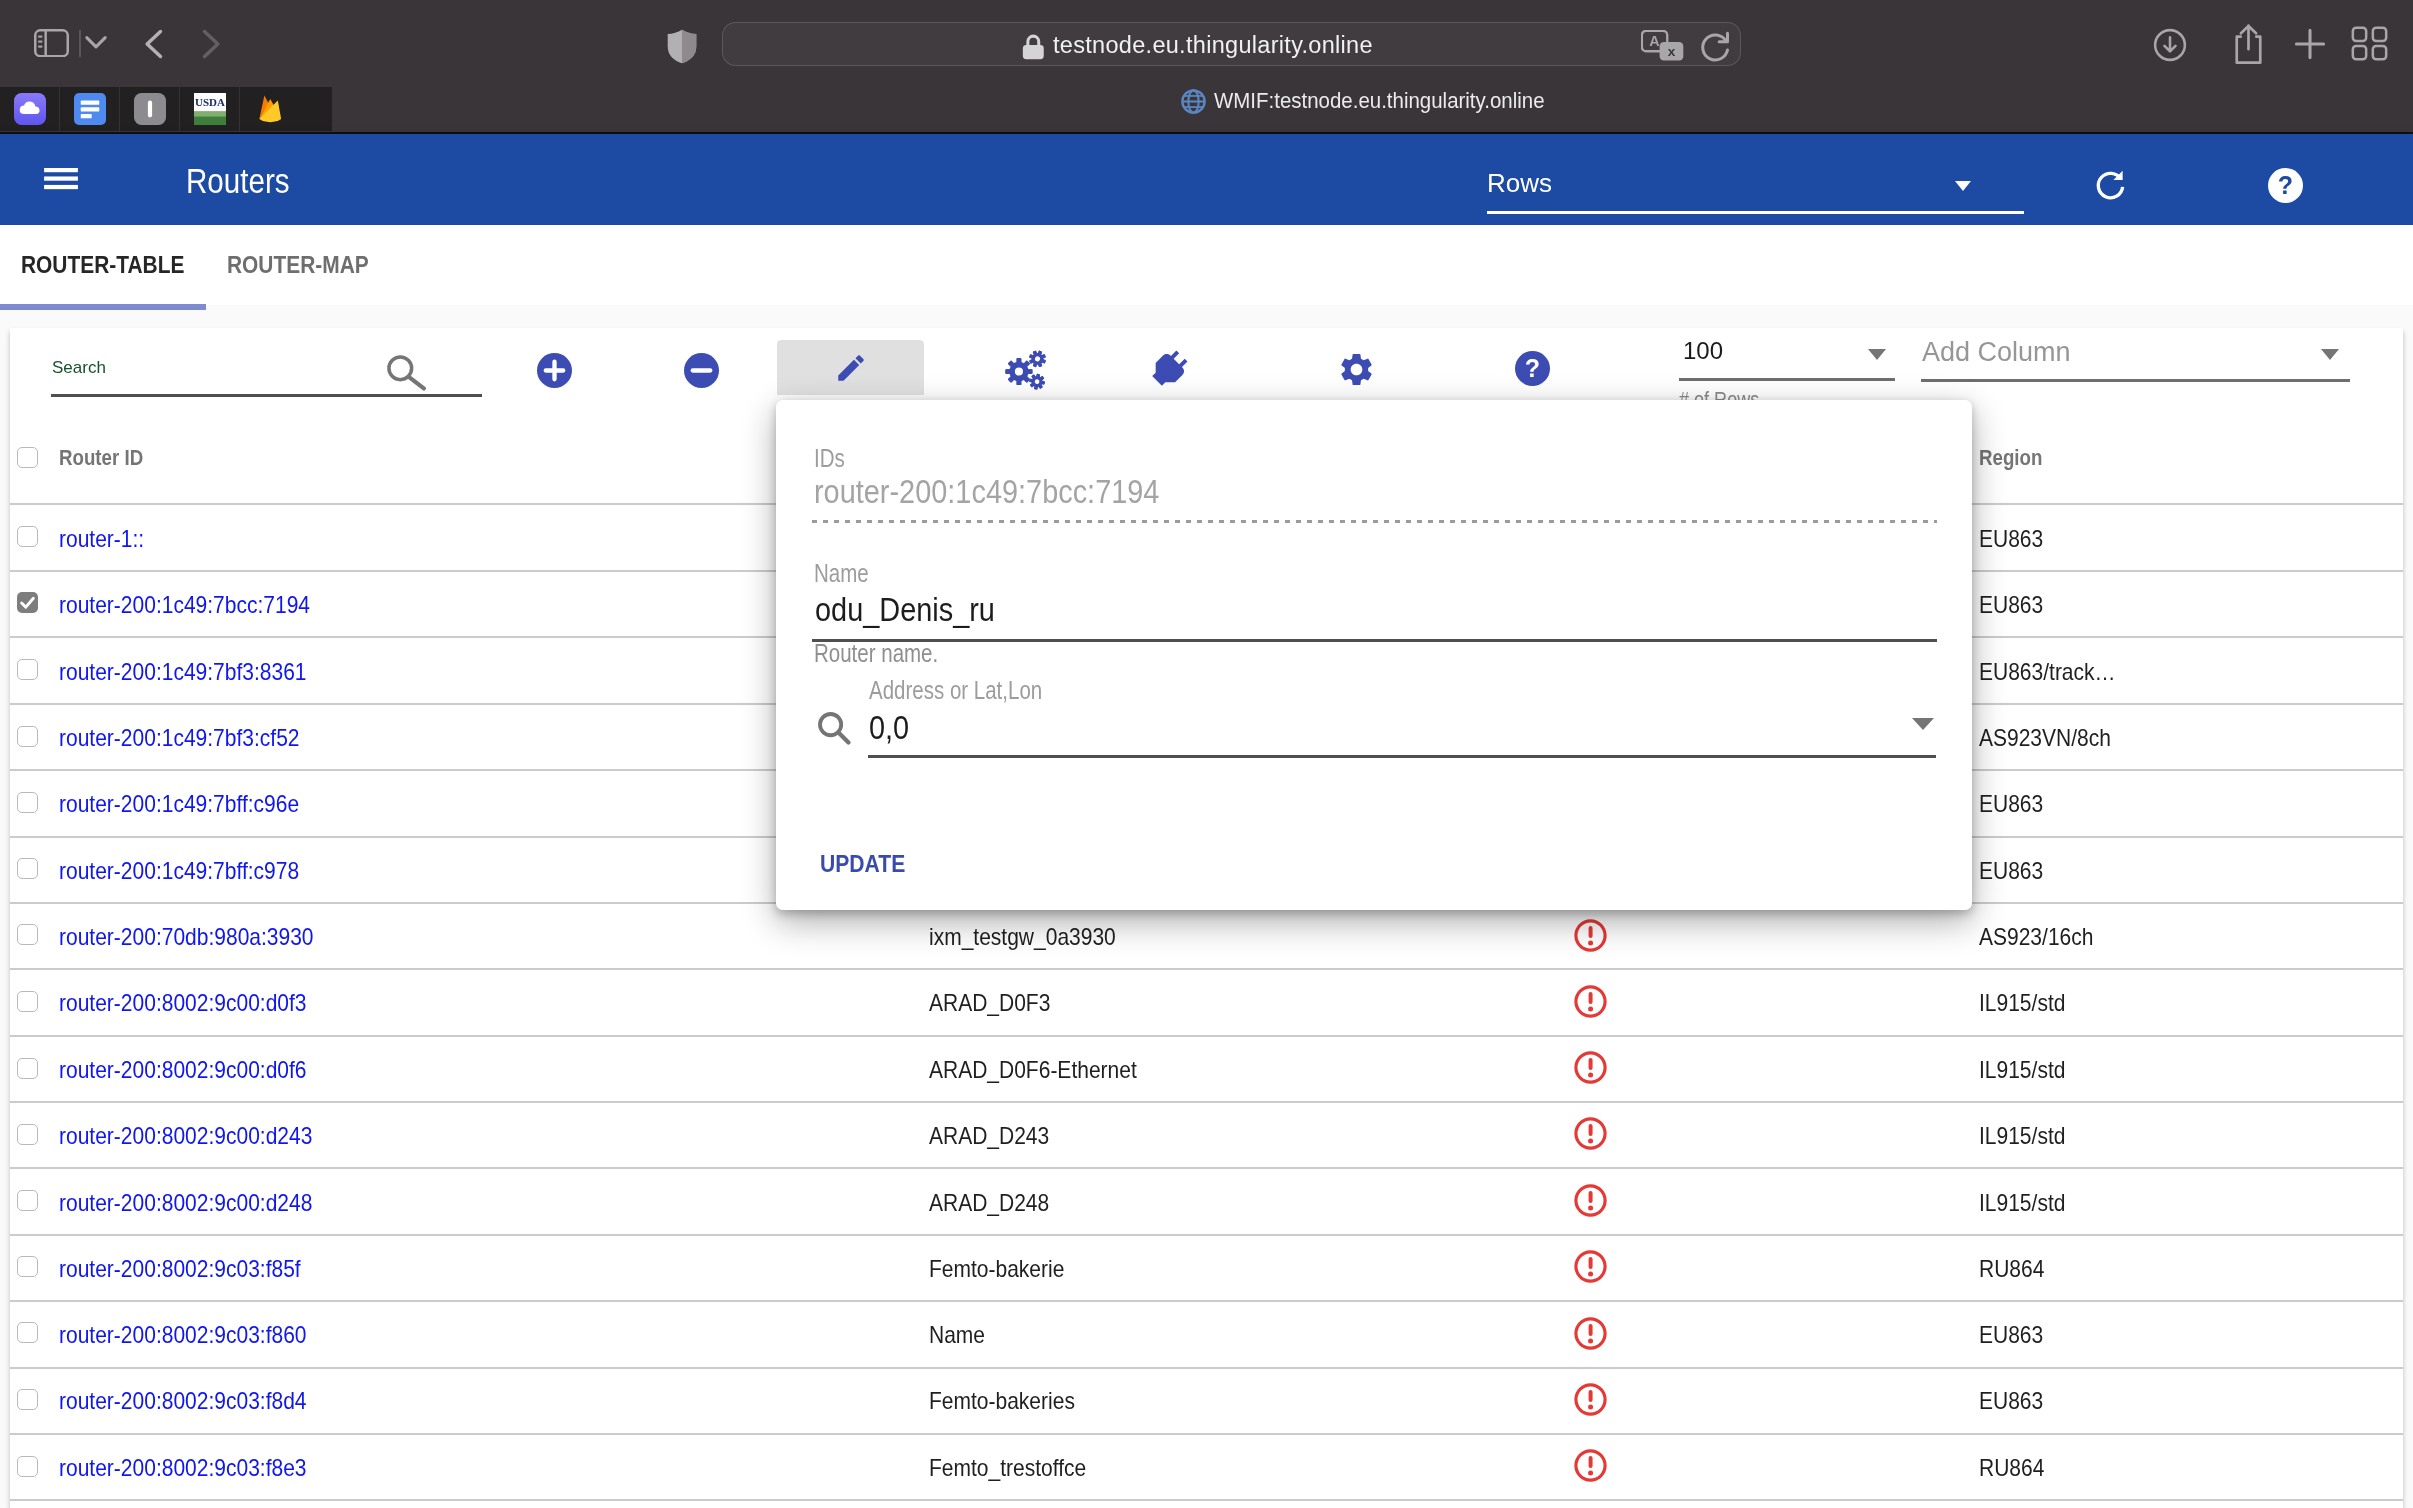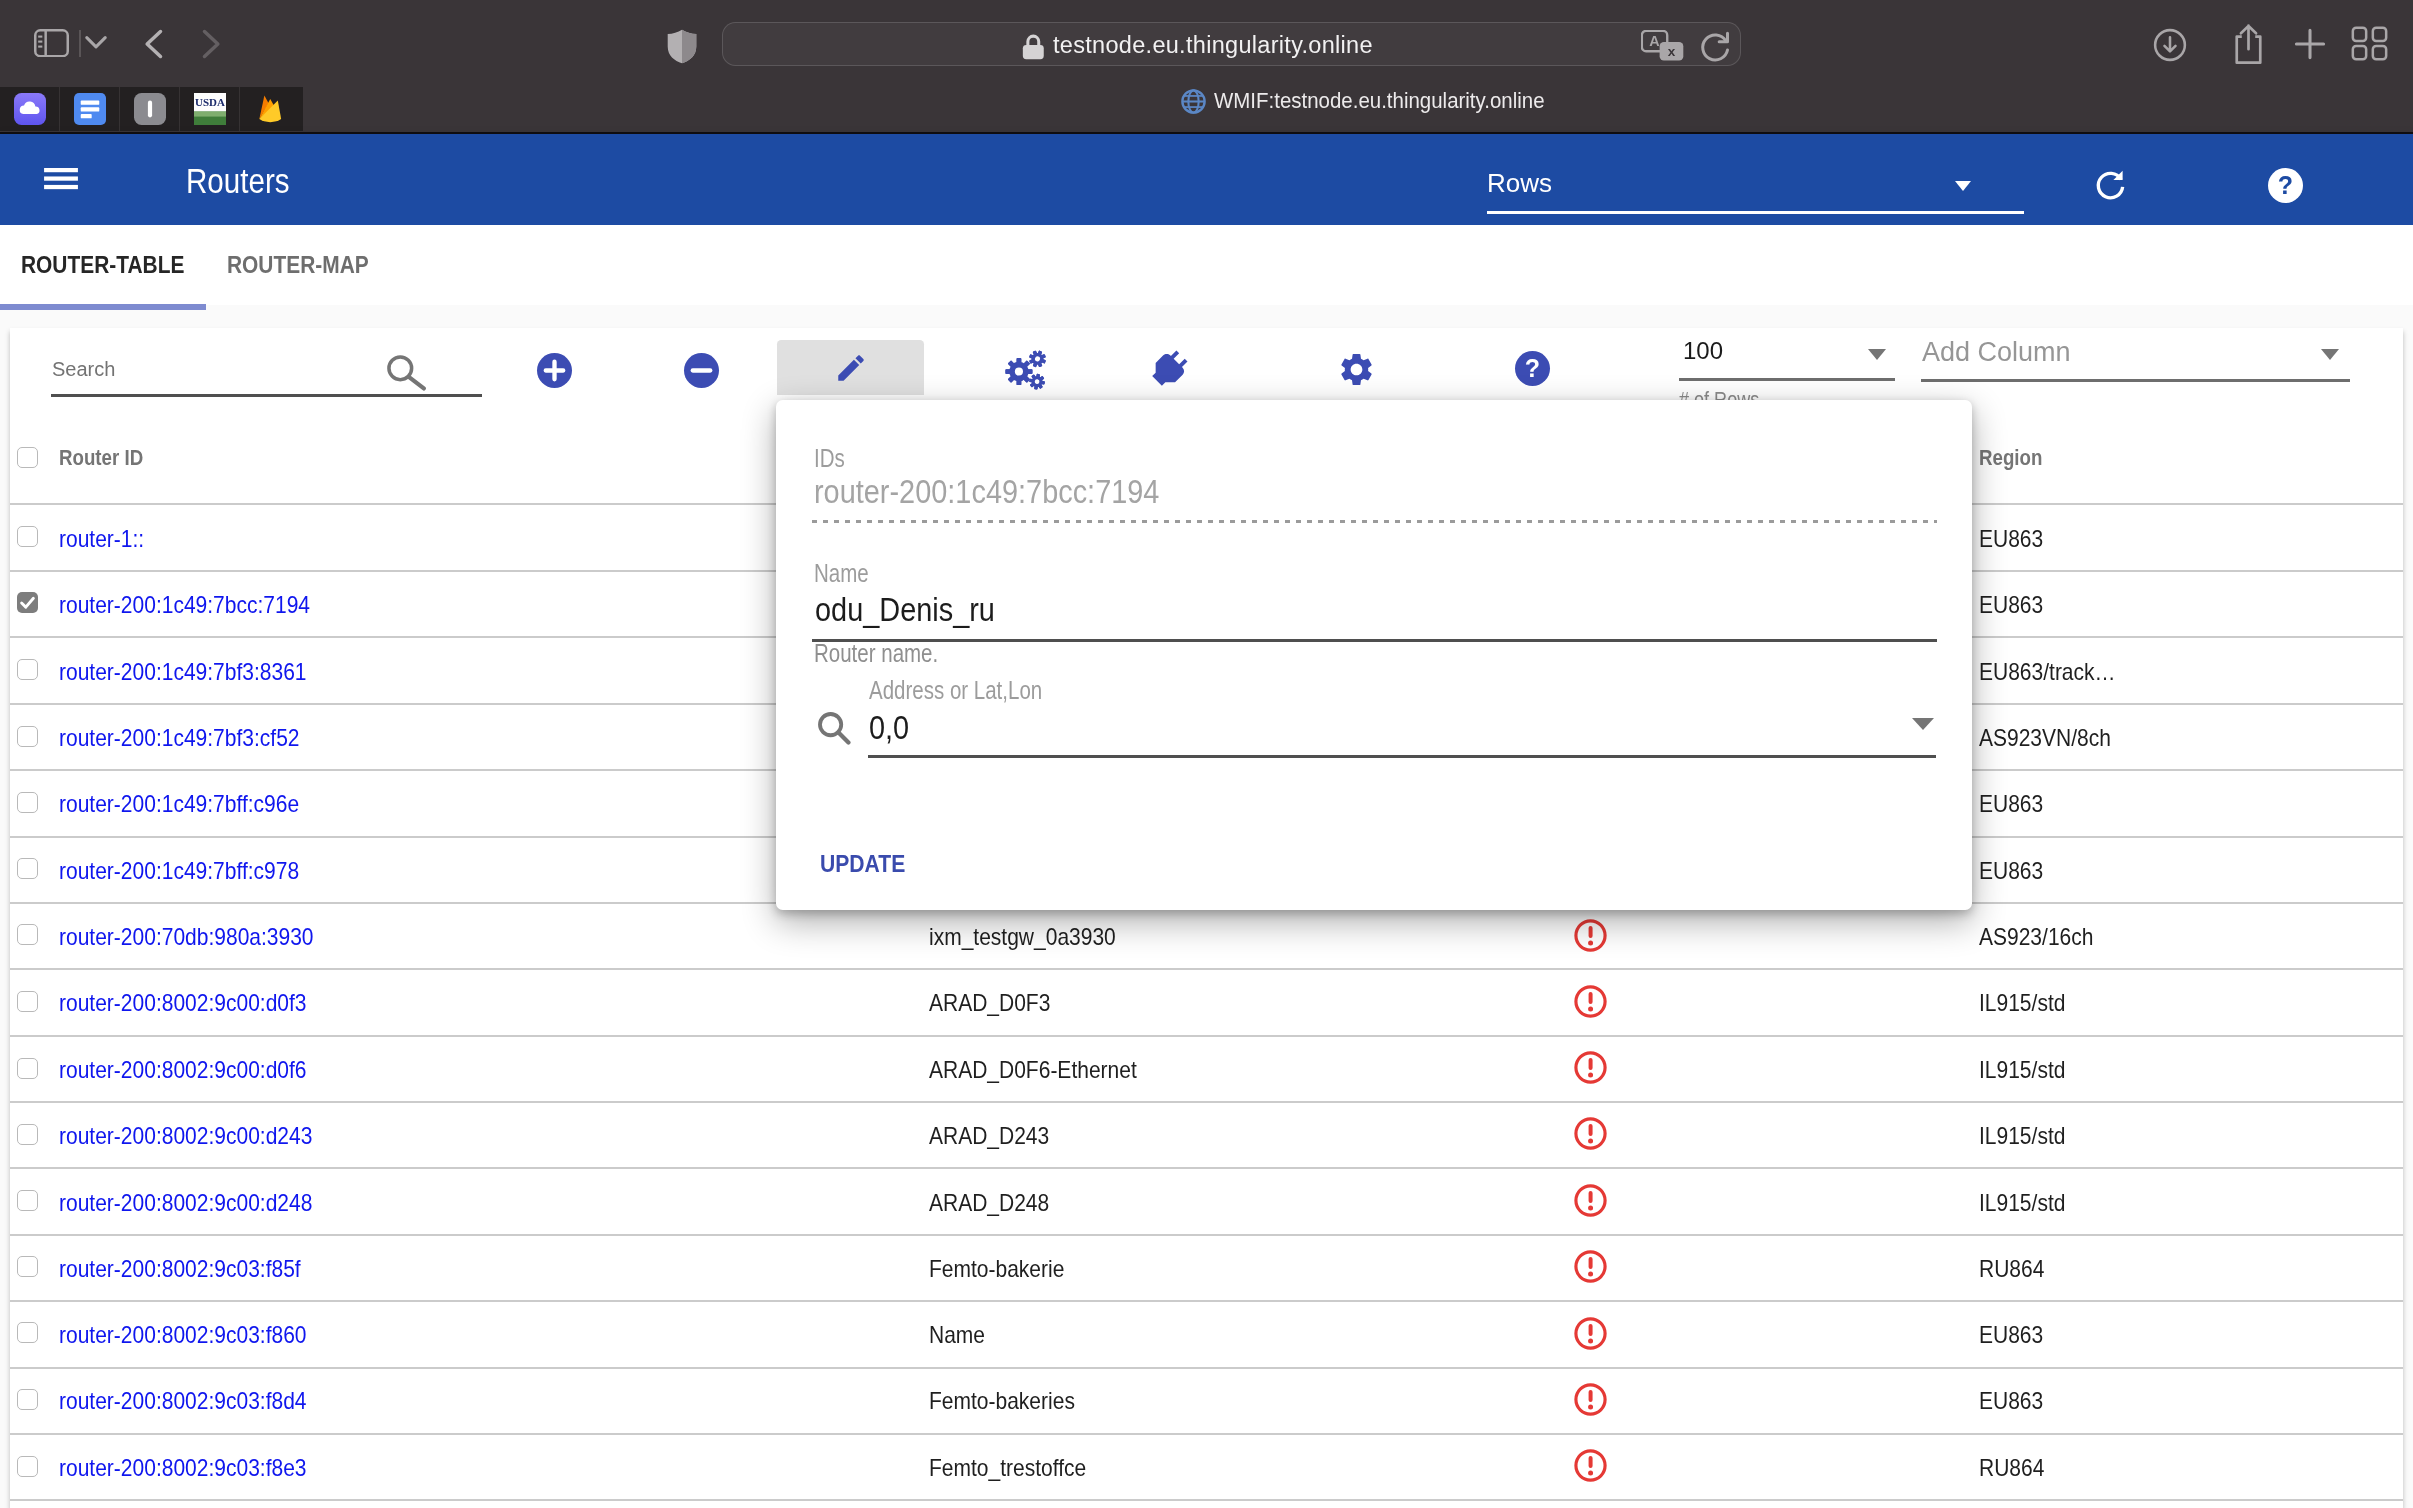--- a/index.html
+++ b/index.html
@@ -1,35 +1,35 @@
 <!DOCTYPE html>
 <html style="font-size:13.4px"><head>
 <meta charset="utf-8">
 <style>
 * { margin:0; padding:0; box-sizing:border-box; }
 html,body { width:2413px; height:1508px; overflow:hidden; }
 body { font-family:"Liberation Sans", sans-serif; background:#fafafa; position:relative; }
 .abs { position:absolute; }
 #chrome-top { position:absolute; left:0; top:0; width:2413px; height:134px; background:#3a3538; }
-#favstrip { position:absolute; left:0; top:87px; width:303px; height:44px; background:#232021; display:flex; }
+#favstrip { position:absolute; left:0; top:87px; width:332px; height:44px; background:#232021; display:flex; }
 .favslot { width:60px; height:44px; position:relative; border-right:1.7px solid #363233; display:flex; align-items:center; justify-content:center; }
 #chromeline { position:absolute; left:0; top:132px; width:2413px; height:2.5px; background:#100e11; }
 #addrbar { position:absolute; left:722px; top:22px; width:1019px; height:44px; background:#413c3f; border:1.7px solid rgba(255,255,255,0.14); border-radius:13.4px; }
 #addrtext { position:absolute; left:1053px; top:34px; font-size:23.5px; color:#f2f1f2; line-height:1; letter-spacing:0.3px; }
 #tabtitle { position:absolute; left:1214px; top:90px; font-size:22px; color:#eceaeb; line-height:1; transform:scaleX(0.93); transform-origin:0 0; }
 #appbar { position:absolute; left:0; top:134px; width:2413px; height:91px; background:#1d4ba3; box-shadow:0 5px 11.7px rgba(0,0,0,0.32); }
 #apptitle { position:absolute; left:186px; top:163px; font-size:35px; color:#fff; line-height:1; transform:scaleX(0.845); transform-origin:0 0; }
 #admintext { position:absolute; left:1487px; top:170px; font-size:26px; color:#fff; line-height:1; }
 #adminline { position:absolute; left:1487px; top:211px; width:537px; height:2.5px; background:#fff; }
 #tabsrow { position:absolute; left:0; top:225px; width:2413px; height:80px; background:#ffffff; }
 #inkbar { position:absolute; left:0; top:304px; width:206px; height:5.9px; background:#7e8bd0; }
 .tab1 { position:absolute; left:21px; top:254px; font-size:23.5px; font-weight:bold; color:#262626; line-height:1; transform:scaleX(0.89); transform-origin:0 0; }
 .tab2 { position:absolute; left:227px; top:254px; font-size:23.5px; font-weight:bold; color:#6e6e6e; line-height:1; transform:scaleX(0.89); transform-origin:0 0; }
 #card { position:absolute; left:10px; top:328px; width:2393px; height:1181px; background:#fff; box-shadow:0 2.5px 5px rgba(0,0,0,0.25); }
-#searchph { position:absolute; left:52px; top:359px; font-size:20px; color:#737373; line-height:1; }
+#searchph { position:absolute; left:52px; top:359px; font-size:17px; color:#14532d; line-height:1; }
 #searchline { position:absolute; left:51px; top:394px; width:431px; height:2.5px; background:#4f4f4f; }
 .iconcircle { position:absolute; width:35px; height:35px; border-radius:50%; background:#3c4cb3; }
 #editbtn { position:absolute; left:777px; top:340px; width:147px; height:55px; background:#e0e0e0; border-radius:4.2px 4.2px 0 0; }
 #rows100 { position:absolute; left:1683px; top:339px; font-size:24px; color:#1b1b1b; line-height:1; }
 #rowsline { position:absolute; left:1679px; top:378px; width:216px; height:2.5px; background:#6e6e6e; }
 #rowslabel { position:absolute; left:1679px; top:389px; font-size:22px; color:#8b8b8b; line-height:1; transform:scaleX(0.82); transform-origin:0 0; }
 #addcol { position:absolute; left:1922px; top:339px; font-size:27px; color:#969696; line-height:1; }
 #addcolline { position:absolute; left:1921px; top:379px; width:429px; height:2.5px; background:#6e6e6e; }
 .hdr { position:absolute; font-size:22px; font-weight:bold; color:#757575; line-height:1; transform:scaleX(0.85); transform-origin:0 0; }
 .cb { position:absolute; width:21px; height:21px; border:1.7px solid #b9b9b9; border-radius:5px; background:#fff; }

